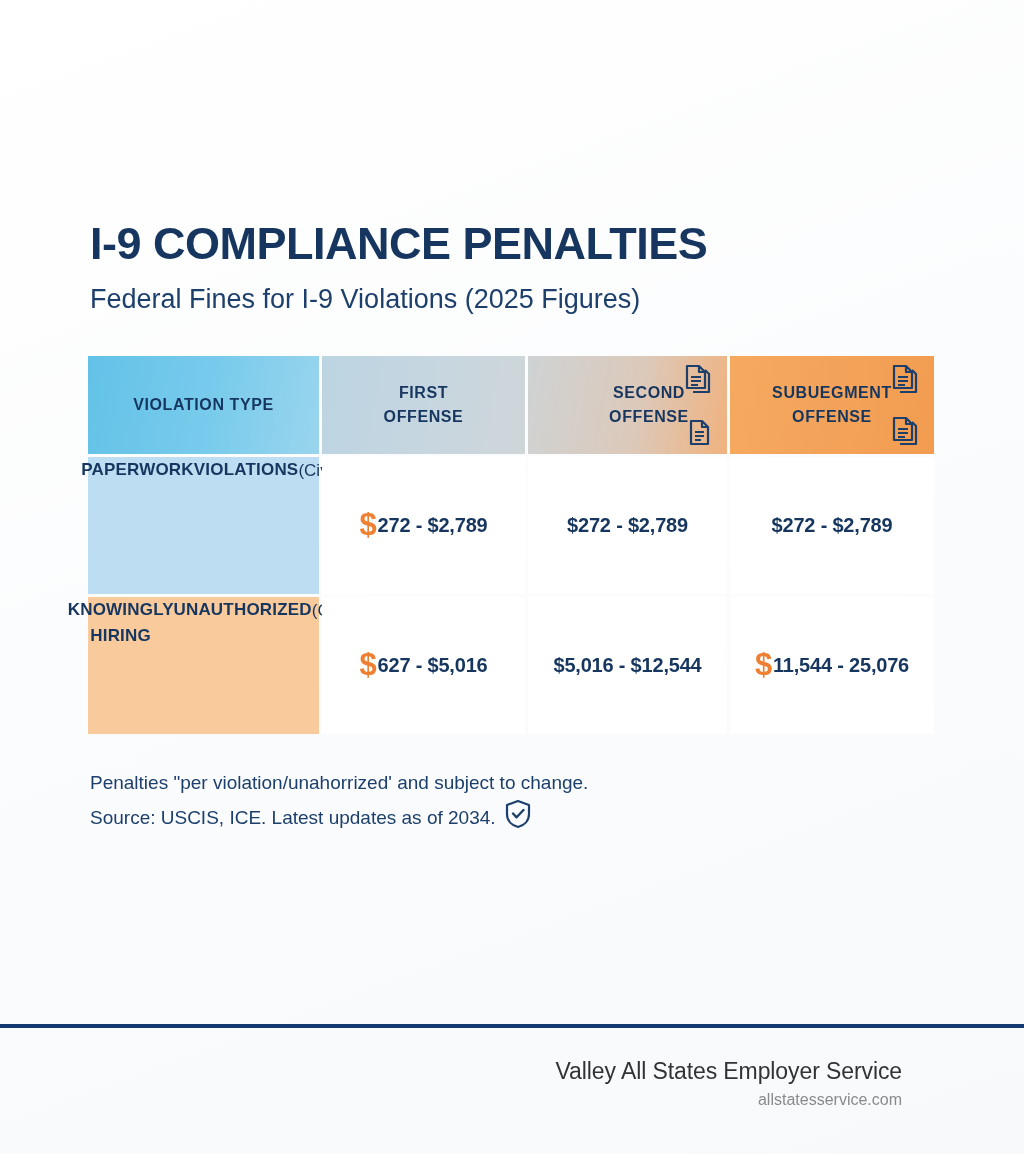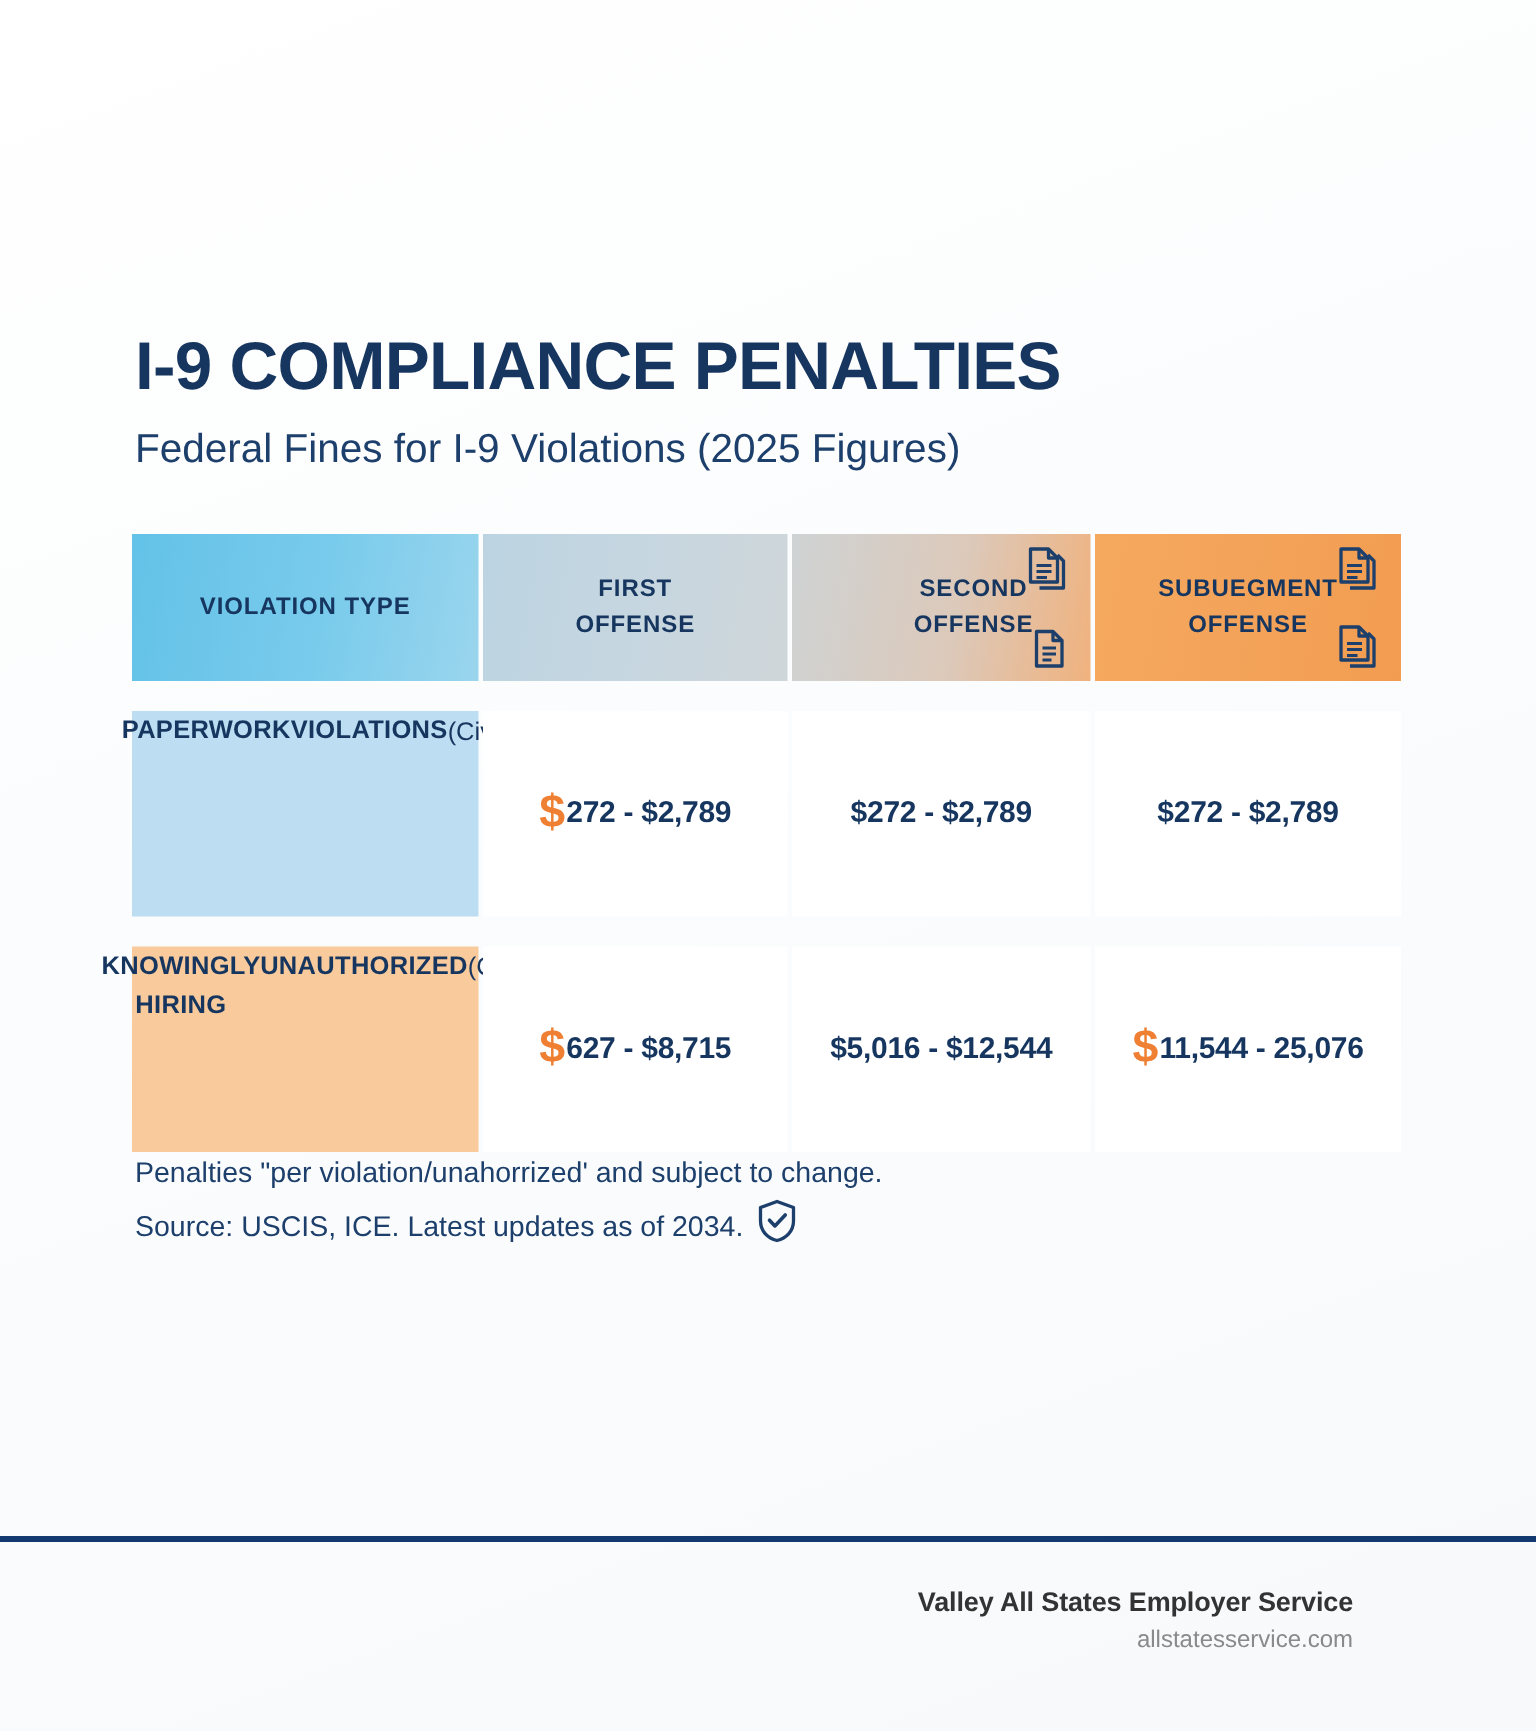--- a/index.html
+++ b/index.html
@@ -48,21 +48,21 @@
   }
 
   
   .table {
     position: absolute;
     left: 88px;
     top: 356px;
     width: 843px;
     display: flex;
     flex-direction: column;
-    gap: 20px;
+    gap: 3px;
   }
   .row {
     display: flex;
     gap: 3px;
   }
   .cell {
     box-sizing: border-box;
     position: relative;
   }
   .c0 { width: 231px; flex: none; }
@@ -178,22 +178,22 @@
     height: 4px;
     background: #123a70;
   }
   .footer {
     position: absolute;
     right: 122px;
     top: 1058px;
     text-align: right;
   }
   .brand {
-    font-size: 18px;
-    font-weight: bold;
+    font-size: 23px;
+    font-weight: normal;
     color: #333333;
     letter-spacing: -0.1px;
     white-space: nowrap;
   }
   .site {
     font-size: 16px;
     color: #8a8a8a;
     margin-top: 6px;
     white-space: nowrap;
   }
@@ -299,21 +299,21 @@
 
     <div class="row body-row">
       <div class="cell c0 label-cell row-peach">
         <span class="lbl-main">KNOWINGLY HIRING</span>
         <span class="lbl-main">UNAUTHORIZED</span>
         <span class="lbl-sub">(Civil)</span>
       </div>
       <div class="cell c1 value-cell">
         <span class="value">
             <span class="dollar-big">$</span>
-            <span>627 - $8,715</span>
+            <span>627 - $5,016</span>
           </span>
       </div>
       <div class="cell c2 value-cell">
         <span class="value">$5,016 - $12,544</span>
       </div>
       <div class="cell c3 value-cell">
         <span class="value">
             <span class="dollar-big">$</span>
             <span>11,544 - 25,076</span>
           </span>

